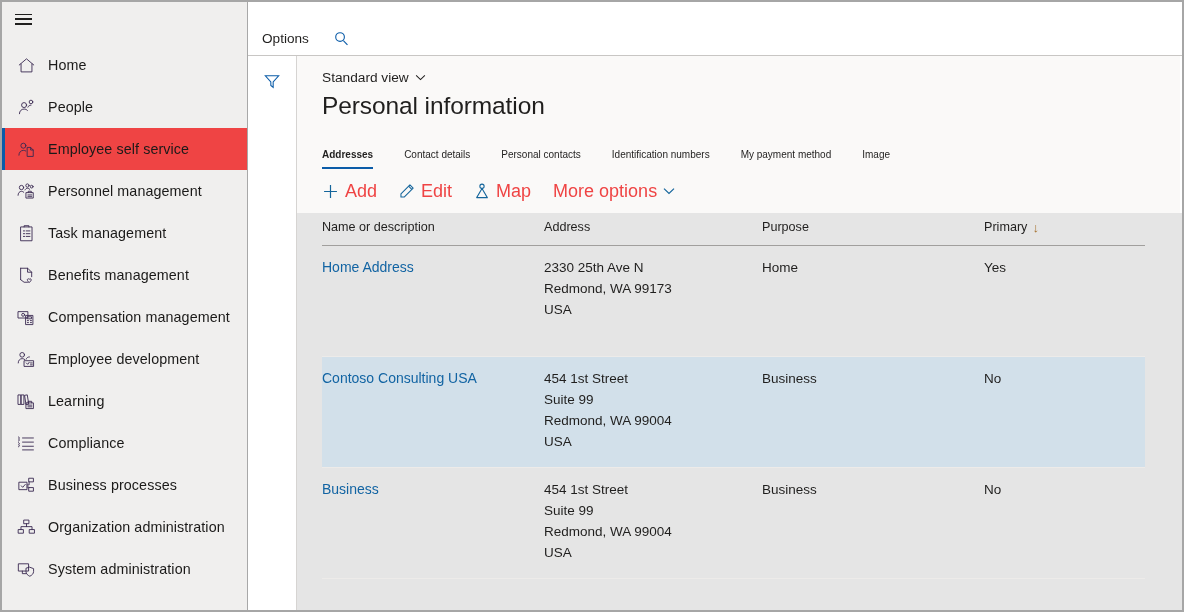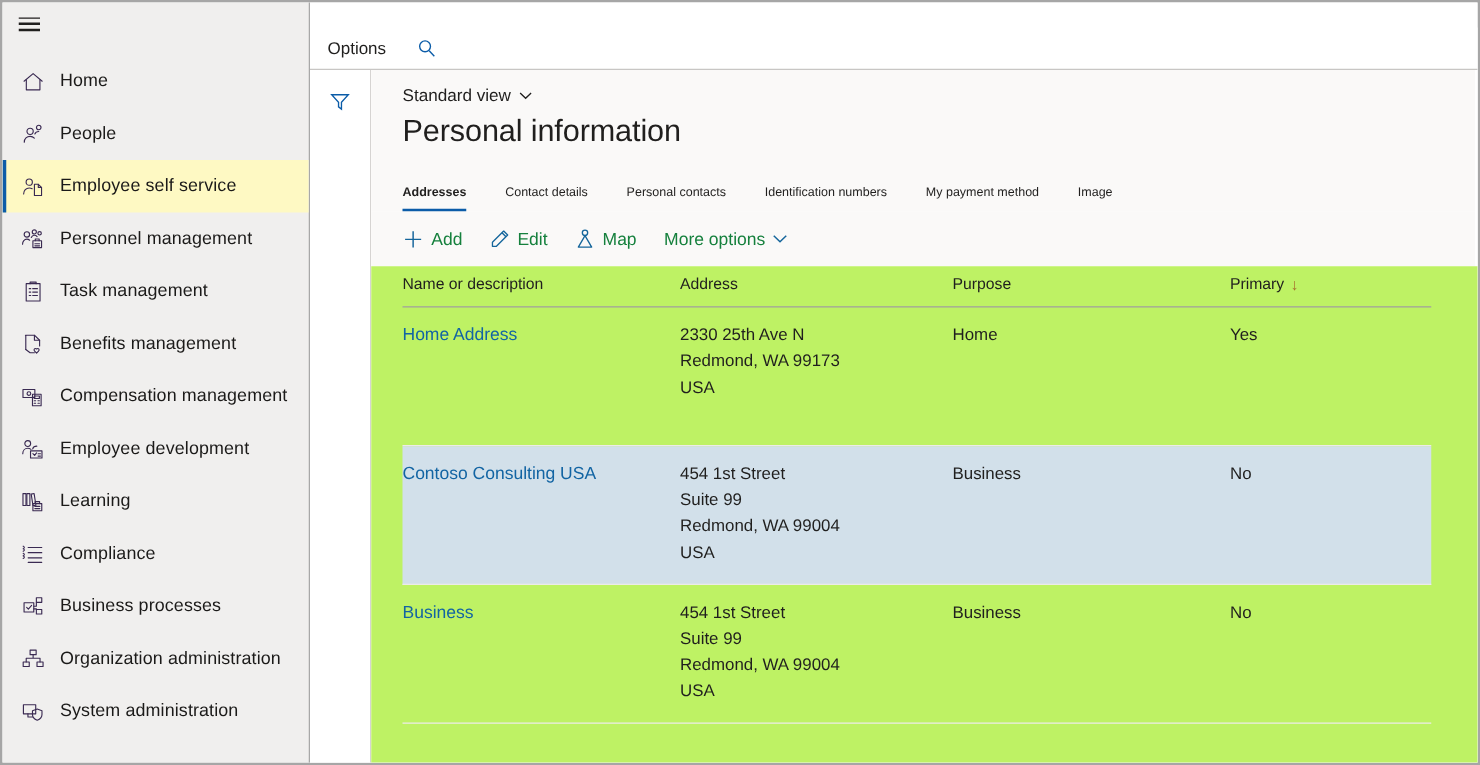--- a/index.html
+++ b/index.html
@@ -48,21 +48,21 @@
   }
   .nav { padding-top: 8px; }
   .nav-item {
     height: 42px;
     display: flex;
     align-items: center;
     padding-left: 13px;
     cursor: pointer;
     position: relative;
   }
-  .nav-item.selected { background: #fef9c3; }
+  .nav-item.selected { background: #ef4444; }
   .nav-item.selected::before {
     content: "";
     position: absolute; left: 0; top: 0; bottom: 0;
     width: 3px; background: #0b5ca8;
   }
   .nav-icon {
     width: 22px; height: 22px;
     flex: 0 0 22px;
     margin-right: 11px;
     display: flex; align-items: center; justify-content: center;
@@ -186,33 +186,33 @@
     width: 883px;
     height: 44px;
     display: flex;
     align-items: center;
     padding-left: 25px;
   }
   .tb-btn {
     display: inline-flex;
     align-items: center;
     gap: 6px;
-    font-size: 14px;
-    color: #15803d;
+    font-size: 18px;
+    color: #ef4444;
     cursor: pointer;
     margin-right: 22px;
     white-space: nowrap;
   }
   .tb-btn .ic { display: flex; align-items: center; color: #14659b; }
 
   
   .grid-wrap {
     flex: 1 1 auto;
     min-height: 0;
-    background: #bef264;
+    background: #e5e5e5;
     padding-left: 25px;
     overflow: hidden;
   }
   .grid { width: 823px; }
   .grid-head {
     display: flex;
     height: 33px;
     align-items: flex-start;
     padding-top: 7px;
     border-bottom: 1px solid #a19f9d;

